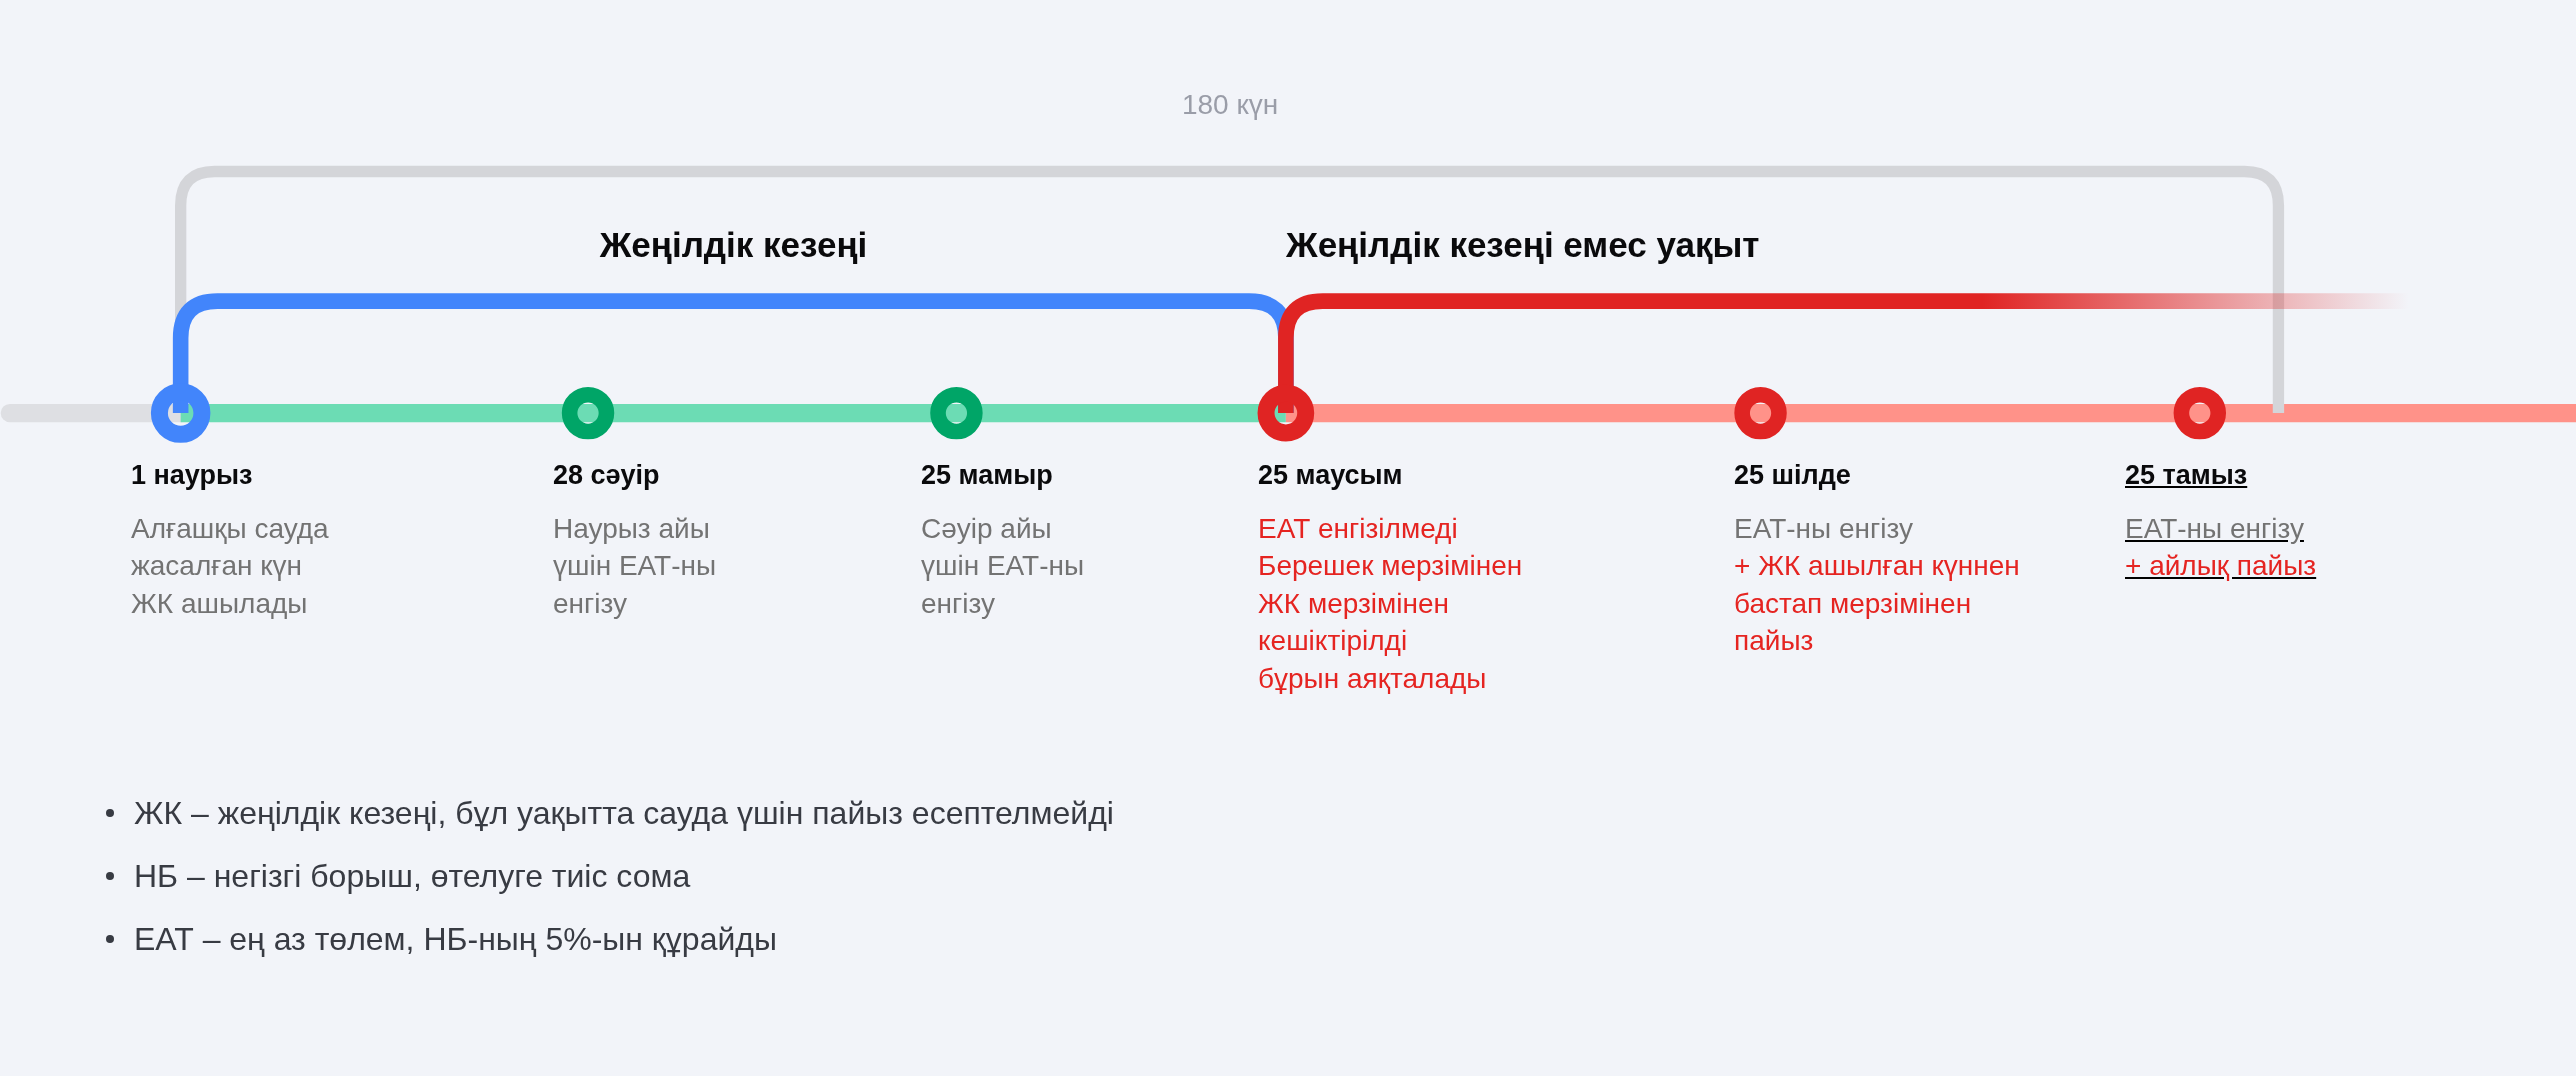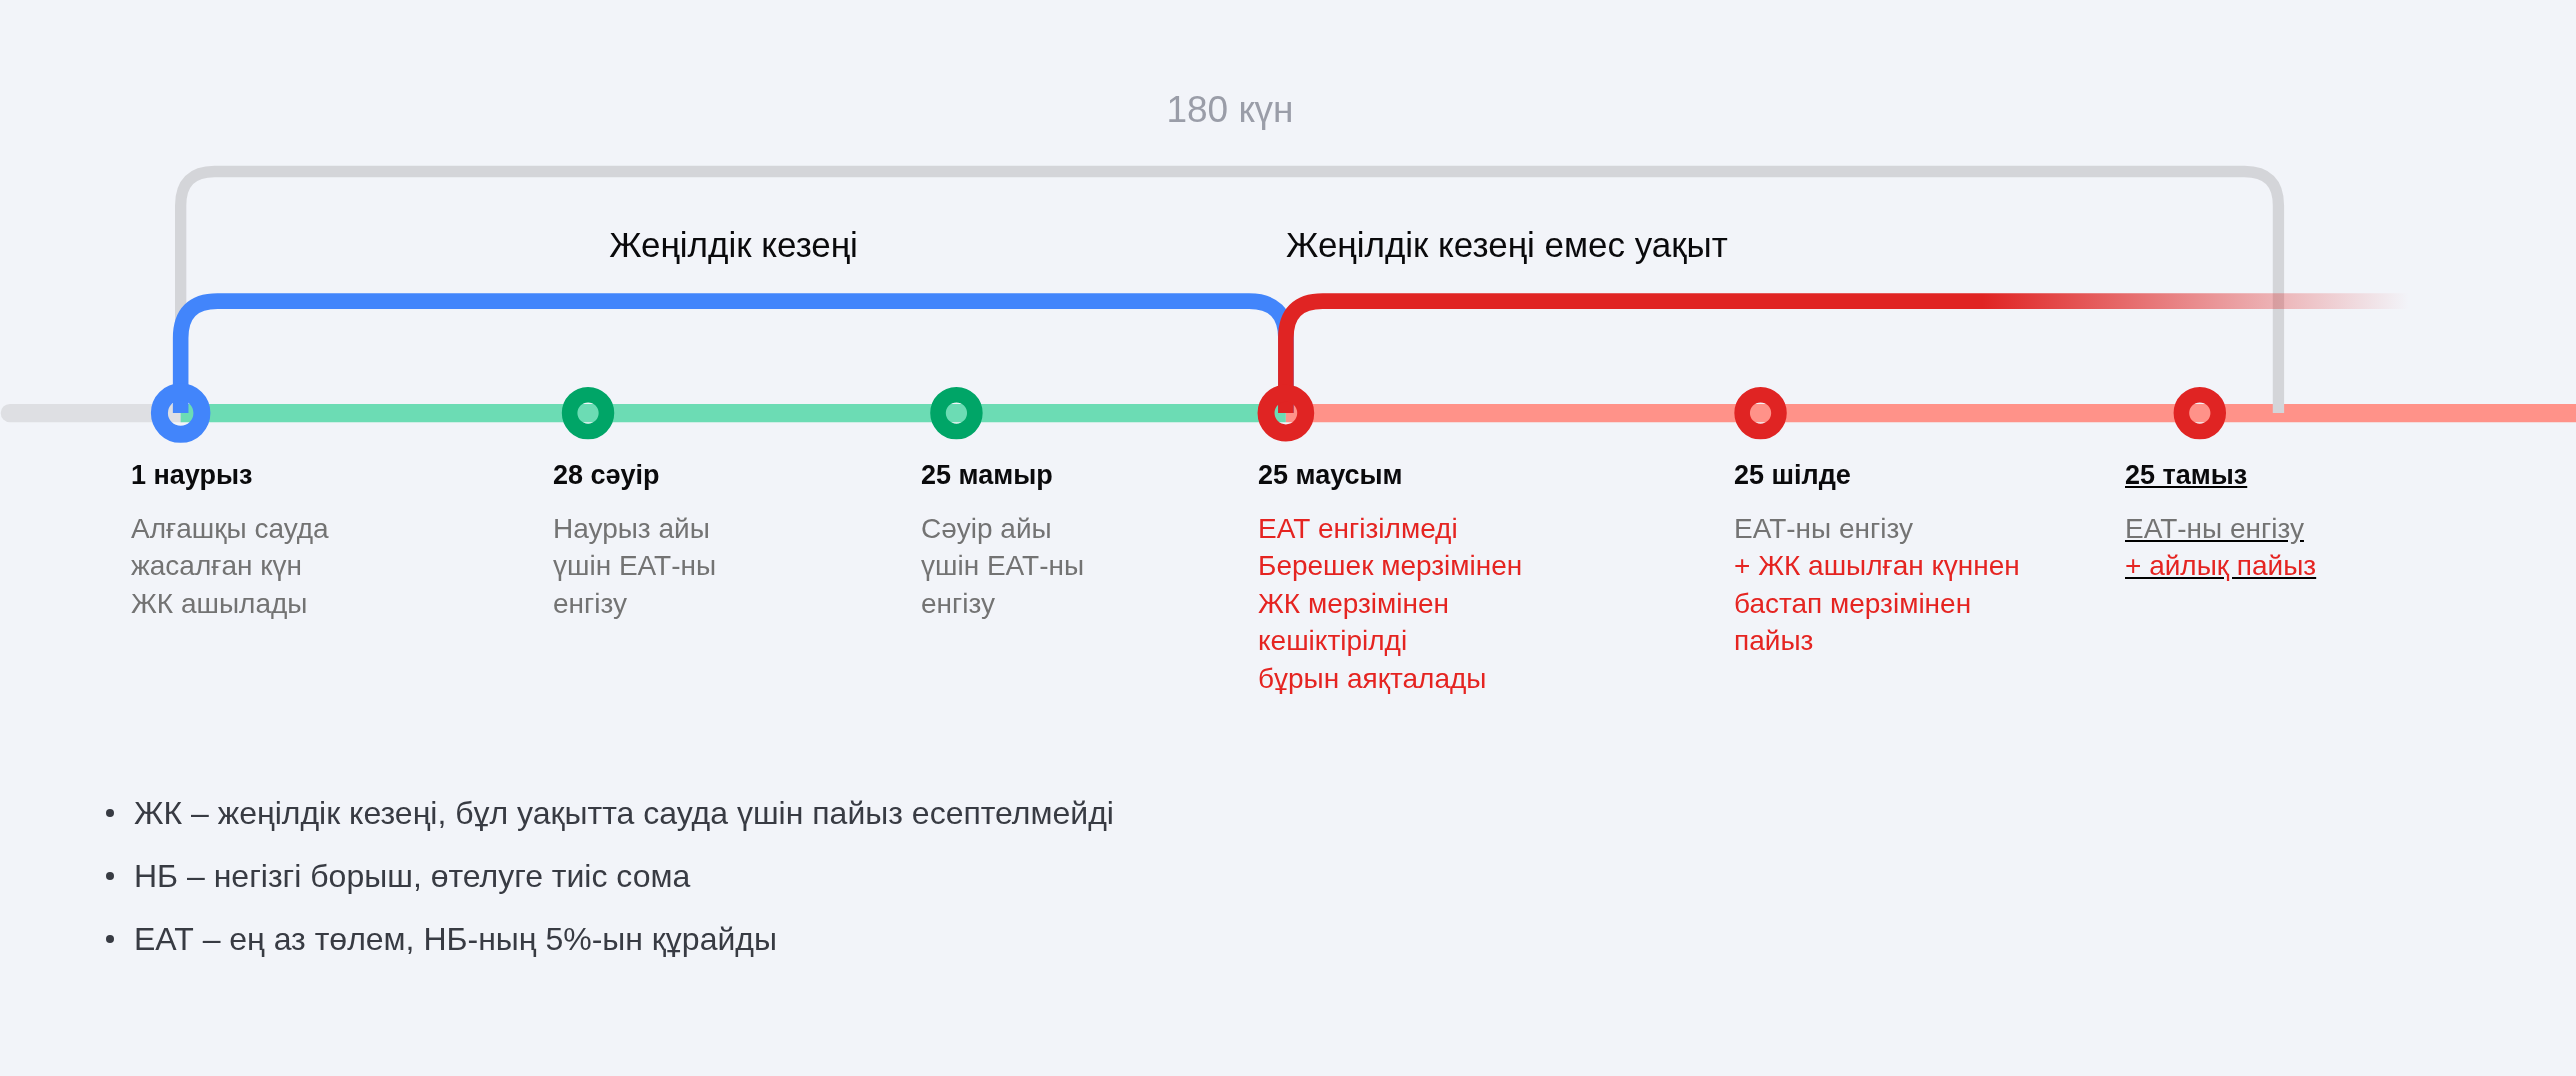--- a/index.html
+++ b/index.html
@@ -17,27 +17,27 @@
   
   #diagram{position:absolute;left:0;top:0;width:2576px;height:1077px;pointer-events:none;}
   
   .duration-wrap{
     position:absolute;
     left:181px;
     width:2098px;
     top:89px;
     text-align:center;
   }
-  .duration-wrap span{font-size:37px;color:#9A9DA8;}
+  .duration-wrap span{font-size:28px;color:#9A9DA8;}
 
   
   .phase{
     position:absolute;
     font-size:35px;
-    font-weight:400;
+    font-weight:700;
     color:#0A0A0C;
     white-space:nowrap;
   }
   .phase.left {left:181px;  width:1105px; text-align:center; top:225px;}
   .phase.right{left:1286px; width:1063px; text-align:left; top:225px;}
 
   
   .node-label{
     position:absolute;
     top:461px;

